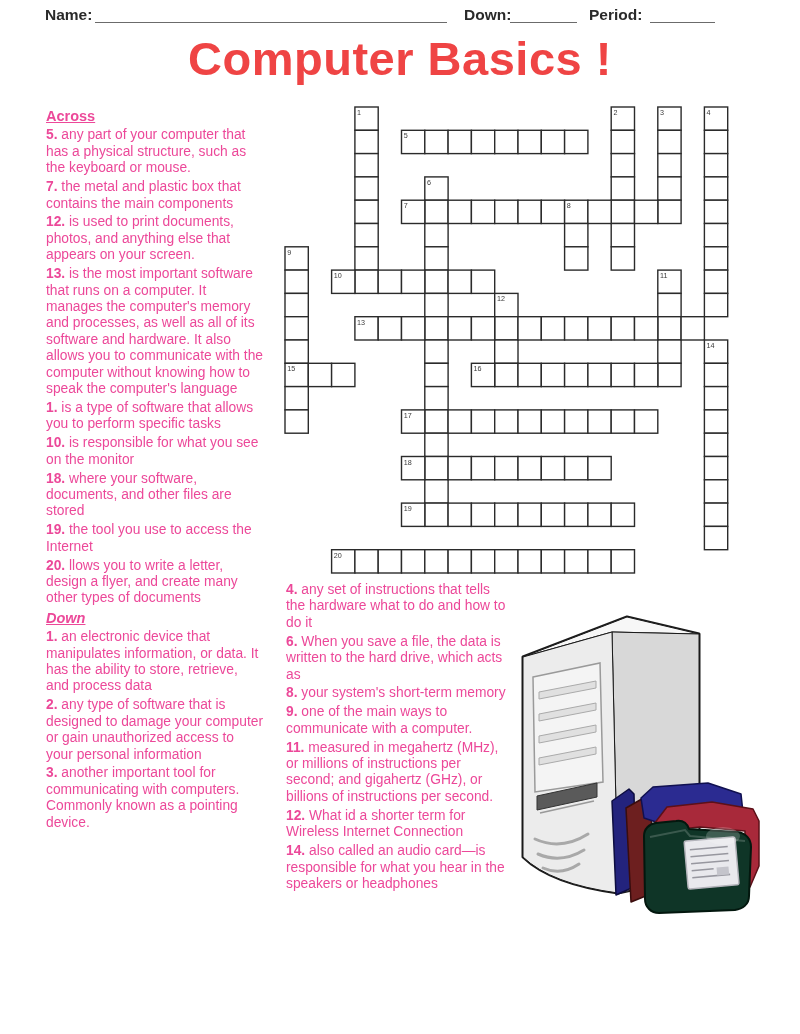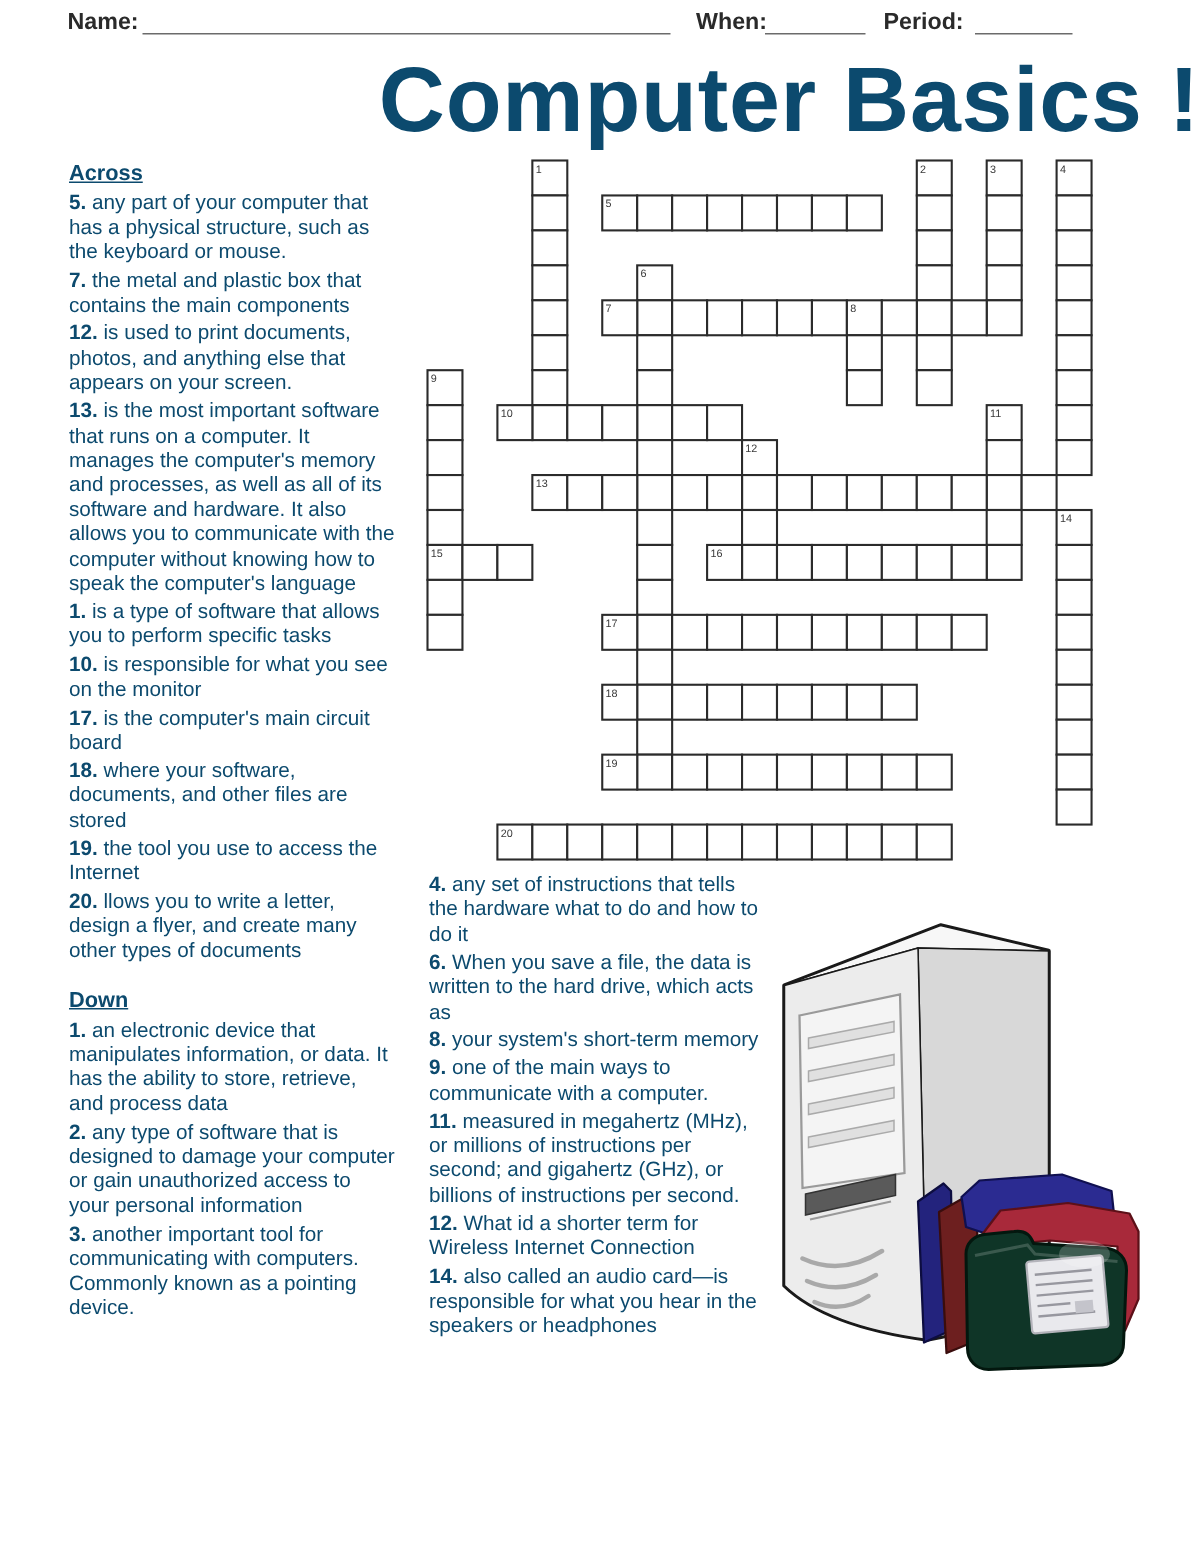--- a/index.html
+++ b/index.html
@@ -1,42 +1,42 @@
 <!DOCTYPE html>
 <html><head>
 <meta charset="utf-8">
 <style>
   html,body{margin:0;padding:0;background:#fff;}
   .page{position:relative;width:800px;height:1002px;background:#ffffff;overflow:hidden;
         font-family:"Liberation Sans",sans-serif;color:#1c1c1c;}
   
   .hlabel{position:absolute;font-size:15.5px;font-weight:bold;color:#2a2a2a;white-space:nowrap;}
   .hline{position:absolute;height:0;border-bottom:1.6px solid #6b6b6b;}
-  .title{position:absolute;left:0;top:31px;width:100%;text-align:right;
-         font-size:61px;font-weight:bold;color:#0c4a6e;letter-spacing:0.5px;}
+  .title{position:absolute;left:0;top:31px;width:100%;text-align:center;
+         font-size:47px;font-weight:bold;color:#ef4444;letter-spacing:0.5px;}
   
-  .clues{position:absolute;font-size:13.8px;line-height:16.4px;color:#0c4a6e;}
+  .clues{position:absolute;font-size:13.8px;line-height:16.4px;color:#ec4899;}
   #clues-left{left:46px;top:108px;width:218px;}
   #clues-mid{left:286px;top:582px;width:226px;}
   .section-heading{font-size:14.5px;font-weight:bold;text-decoration:underline;margin:0 0 3px 0;}
-  #down-heading{margin-top:17px;}
+  #down-heading{margin-top:3px;font-style:italic;}
   .clue{margin:0 0 2.5px 0;}
   .clue b{font-weight:bold;}
   svg{position:absolute;}
   #grid-svg{left:0;top:0;}
   #clipart-svg{left:500px;top:600px;}
 </style>
 </head>
 <body>
 
 <div class="page">
 
   <span class="hlabel" style="left:45px;top:6px;">Name:</span>
   <div class="hline" style="left:95px;top:22px;width:352px;"></div>
-  <span class="hlabel" style="left:464px;top:6px;">When:</span>
+  <span class="hlabel" style="left:464px;top:6px;">Down:</span>
   <div class="hline" style="left:510px;top:22px;width:67px;"></div>
   <span class="hlabel" style="left:589px;top:6px;">Period:</span>
   <div class="hline" style="left:650px;top:22px;width:65px;"></div>
 
   <div class="title">Computer Basics !</div>
 
   <svg id="grid-svg" width="800" height="600" viewBox="0 0 800 600">
       <rect x="354.9" y="107.0" width="23.3" height="23.3" fill="#ffffff" stroke="#2b2b2b" stroke-width="1.4"></rect>
       <rect x="354.9" y="130.3" width="23.3" height="23.3" fill="#ffffff" stroke="#2b2b2b" stroke-width="1.4"></rect>
       <rect x="354.9" y="153.6" width="23.3" height="23.3" fill="#ffffff" stroke="#2b2b2b" stroke-width="1.4"></rect>
@@ -216,21 +216,20 @@
 
   <div class="clues" id="clues-left">
     <p class="section-heading">Across</p>
     <div id="across-clues">
         <p class="clue"><b>5. </b>any part of your computer that has a physical structure, such as the keyboard or mouse.</p>
         <p class="clue"><b>7. </b>the metal and plastic box that contains the main components</p>
         <p class="clue"><b>12. </b>is used to print documents, photos, and anything else that appears on your screen.</p>
         <p class="clue"><b>13. </b>is the most important software that runs on a computer. It manages the computer's memory and processes, as well as all of its software and hardware. It also allows you to communicate with the computer without knowing how to speak the computer's language</p>
         <p class="clue"><b>1. </b>is a type of software that allows you to perform specific tasks</p>
         <p class="clue"><b>10. </b>is responsible for what you see on the monitor</p>
-        <p class="clue"><b>17. </b>is the computer's main circuit board</p>
         <p class="clue"><b>18. </b>where your software, documents, and other files are stored</p>
         <p class="clue"><b>19. </b>the tool you use to access the Internet</p>
         <p class="clue"><b>20. </b>llows you to write a letter, design a flyer, and create many other types of documents</p>
       </div>
     <p class="section-heading" id="down-heading">Down</p>
     <div id="down-clues-left">
         <p class="clue"><b>1. </b>an electronic device that manipulates information, or data. It has the ability to store, retrieve, and process data</p>
         <p class="clue"><b>2. </b>any type of software that is designed to damage your computer or gain unauthorized access to your personal information</p>
         <p class="clue"><b>3. </b>another important tool for communicating with computers. Commonly known as a pointing device.</p>
       </div>

